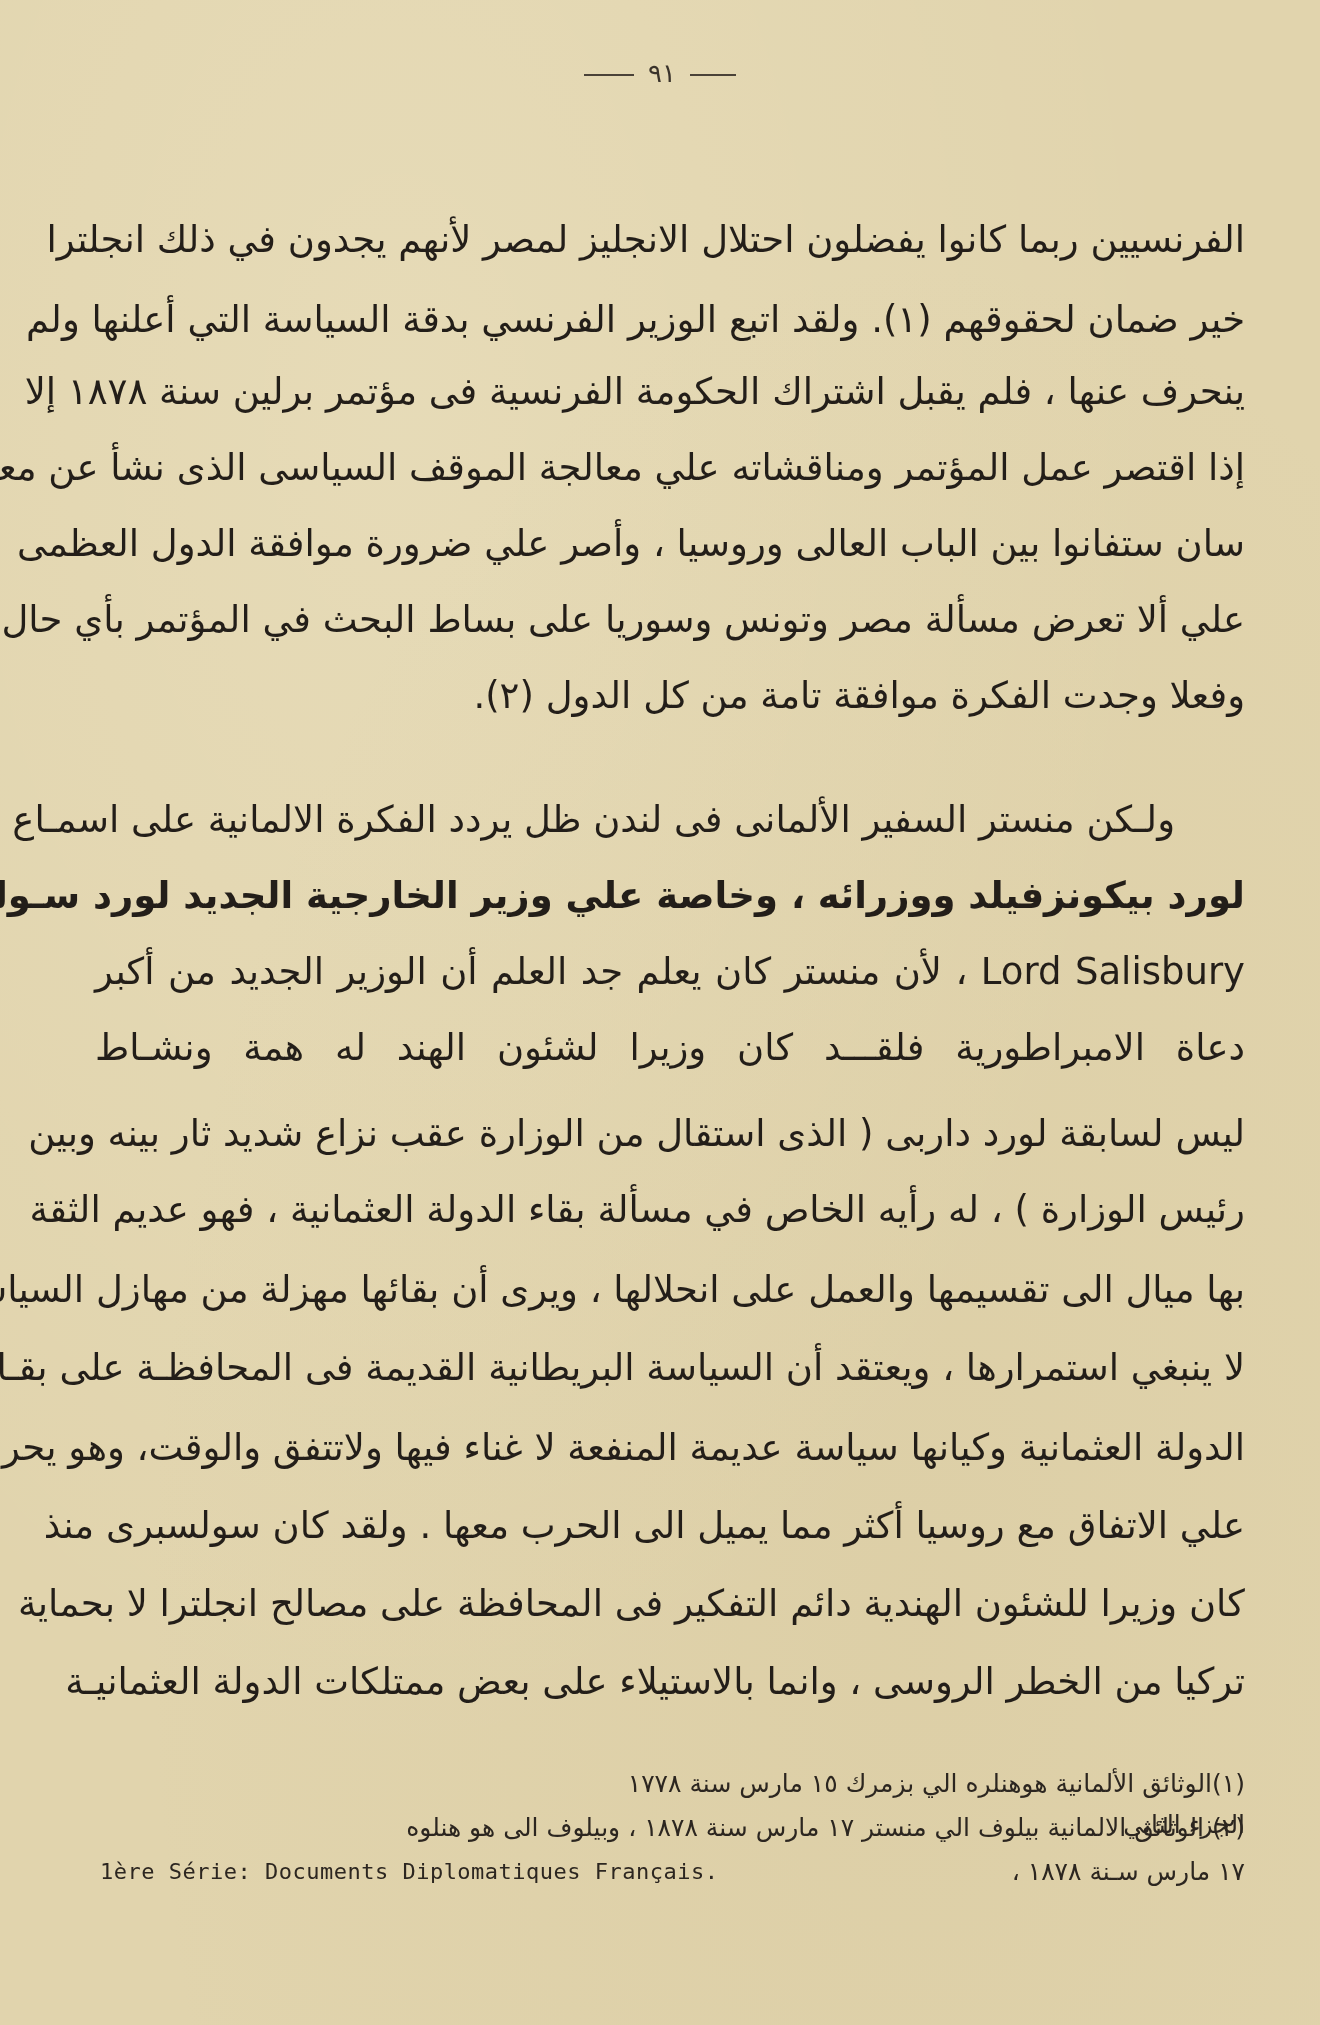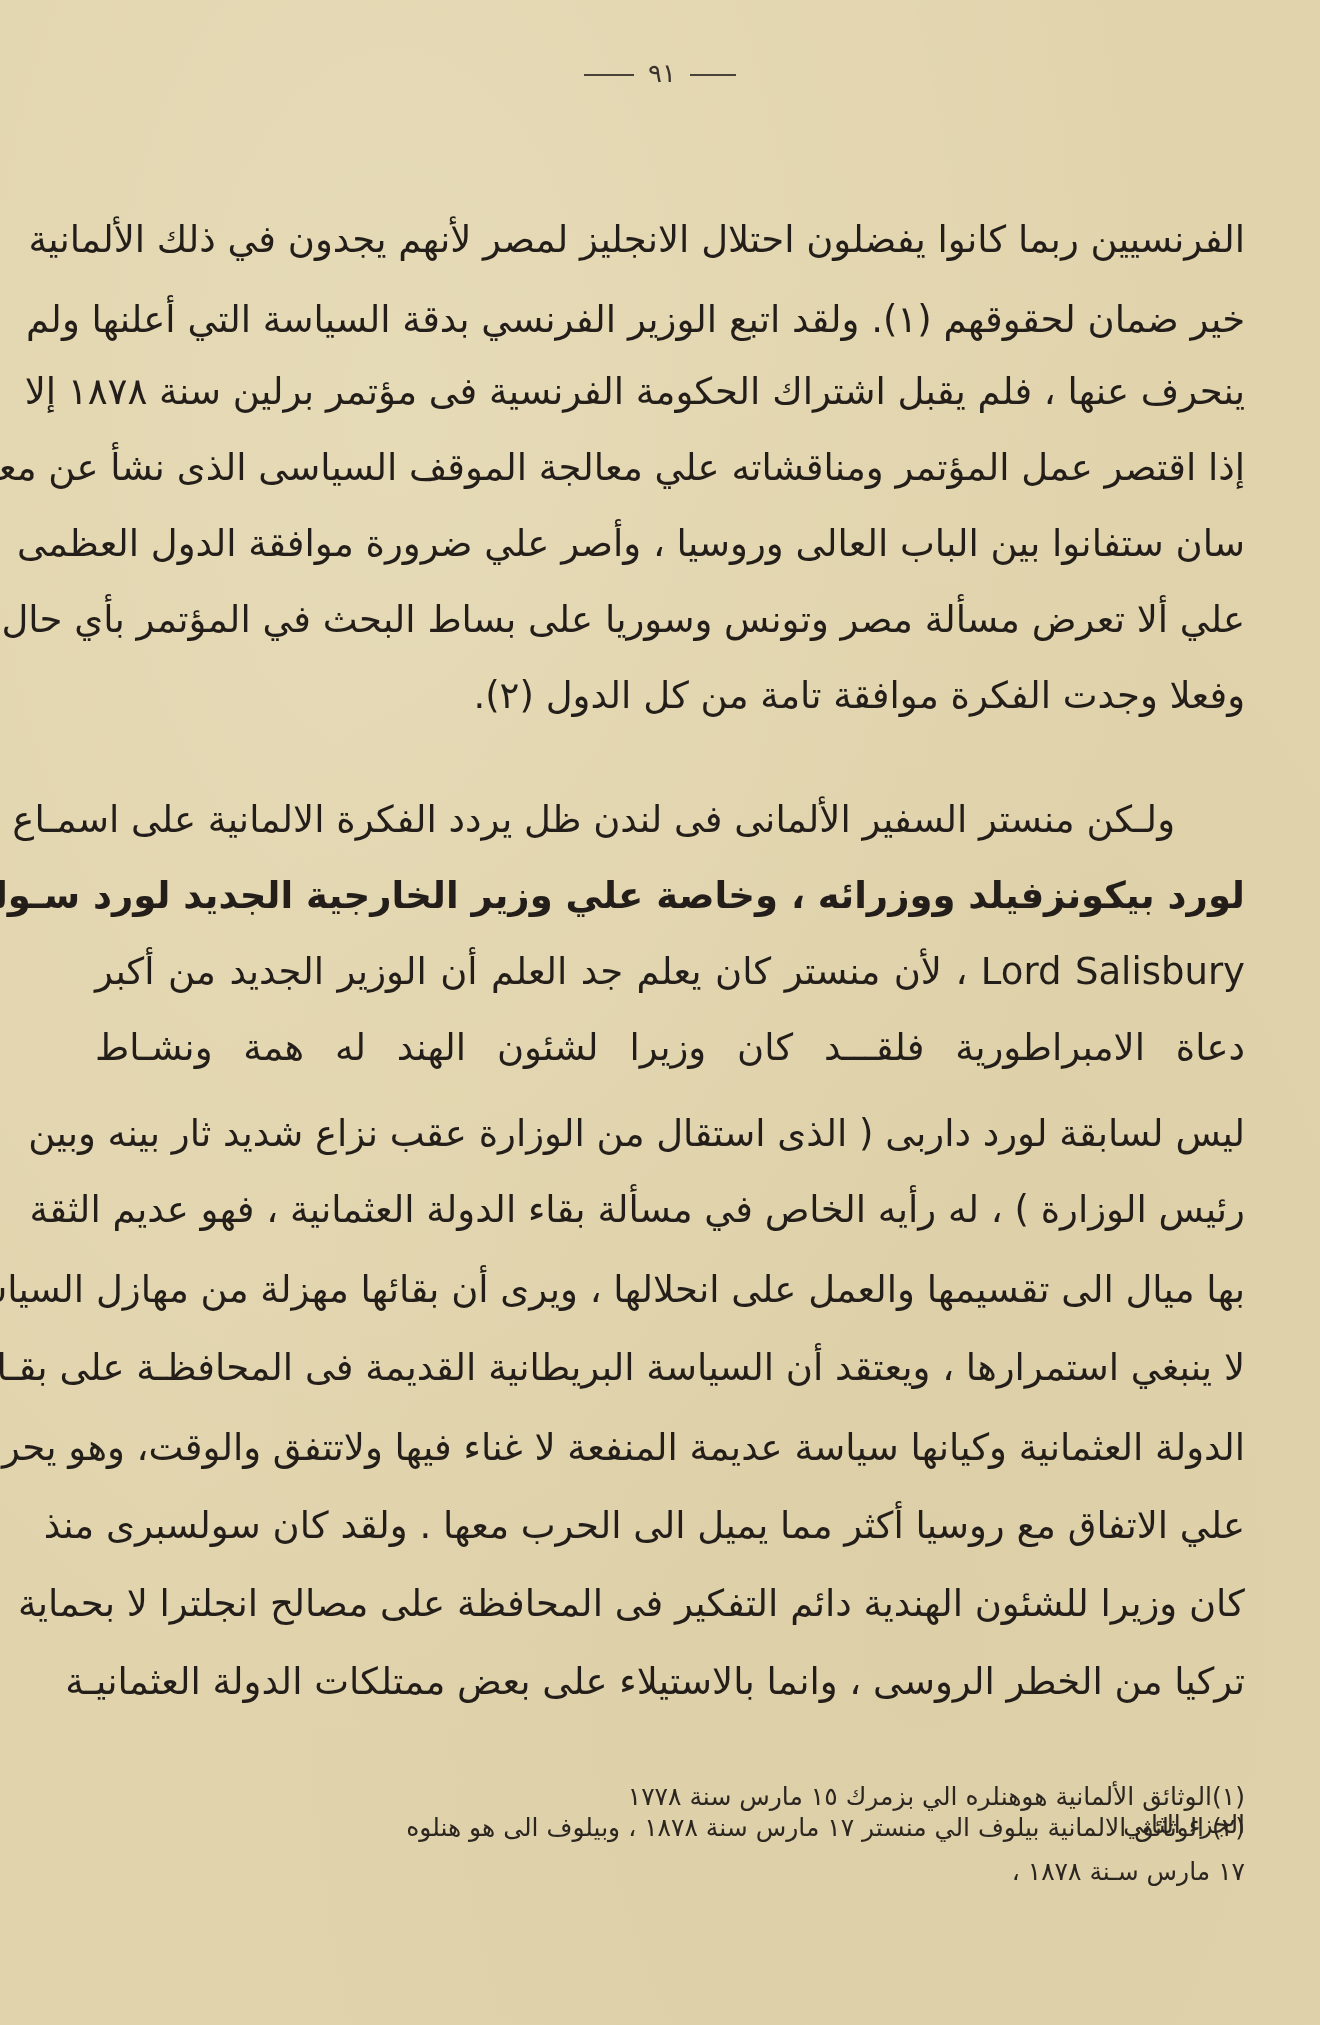--- a/index.html
+++ b/index.html
@@ -95,21 +95,21 @@
 </head>
 <body>
 
 <div class="page">
 
   <div class="page-number">
     <span class="dash left"></span><span>٩١</span><span class="dash right"></span>
   </div>
 
   <div class="body-text" style="top:0;">
-    <div class="line" style="top:200px;">الفرنسيين ربما كانوا يفضلون احتلال الانجليز لمصر لأنهم يجدون في ذلك الألمانية</div>
+    <div class="line" style="top:200px;">الفرنسيين ربما كانوا يفضلون احتلال الانجليز لمصر لأنهم يجدون في ذلك انجلترا</div>
     <div class="line" style="top:280px;">خير ضمان لحقوقهم (١). ولقد اتبع الوزير الفرنسي بدقة السياسة التي أعلنها ولم</div>
     <div class="line" style="top:352px;">ينحرف عنها ، فلم يقبل اشتراك الحكومة الفرنسية فى مؤتمر برلين سنة ١٨٧٨ إلا</div>
     <div class="line" style="top:428px;">إذا اقتصر عمل المؤتمر ومناقشاته علي معالجة الموقف السياسى الذى نشأ عن معاهدة</div>
     <div class="line" style="top:504px;">سان ستفانوا بين الباب العالى وروسيا ، وأصر علي ضرورة موافقة الدول العظمى</div>
     <div class="line" style="top:580px;">علي ألا تعرض مسألة مصر وتونس وسوريا على بساط البحث في المؤتمر بأي حال،</div>
     <div class="line last" style="top:656px;">وفعلا وجدت الفكرة موافقة تامة من كل الدول (٢).</div>
   </div>
 
   <div class="body-text" style="top:0;">
     <div class="line indent" style="top:780px;">ولـكن منستر السفير الألمانى فى لندن ظل يردد الفكرة الالمانية على اسمـاع</div>
@@ -119,26 +119,27 @@
     <div class="line" style="top:1094px;">ليس لسابقة لورد داربى ( الذى استقال من الوزارة عقب نزاع شديد ثار بينه وبين</div>
     <div class="line" style="top:1170px;">رئيس الوزارة ) ، له رأيه الخاص في مسألة بقاء الدولة العثمانية ، فهو عديم الثقة</div>
     <div class="line" style="top:1250px;">بها ميال الى تقسيمها والعمل على انحلالها ، ويرى أن بقائها مهزلة من مهازل السياسة</div>
     <div class="line" style="top:1328px;">لا ينبغي استمرارها ، ويعتقد أن السياسة البريطانية القديمة فى المحافظـة على بقـاء</div>
     <div class="line" style="top:1408px;">الدولة العثمانية وكيانها سياسة عديمة المنفعة لا غناء فيها ولاتتفق والوقت، وهو يحرص</div>
     <div class="line" style="top:1486px;">علي الاتفاق مع روسيا أكثر مما يميل الى الحرب معها . ولقد كان سولسبرى منذ</div>
     <div class="line" style="top:1564px;">كان وزيرا للشئون الهندية دائم التفكير فى المحافظة على مصالح انجلترا لا بحماية</div>
     <div class="line" style="top:1642px;">تركيا من الخطر الروسى ، وانما بالاستيلاء على بعض ممتلكات الدولة العثمانيـة</div>
   </div>
 
-  <div class="footnote" style="top:1764px;margin-top:13px;">
+  <div class="footnote" style="top:1764px;">
     <span>(١)</span><span>الوثائق الألمانية هوهنلره الي بزمرك ١٥ مارس سنة ١٧٧٨</span>
   </div>
   <div class="footnote" style="top:1808px;text-align:right;">
     <span>(٢)</span> <span>الوثائق الالمانية بيلوف الي منستر ١٧ مارس سنة ١٨٧٨ ، وبيلوف الى هو هنلوه</span>
   </div>
   <div class="footnote" style="top:1852px; left:100px; right:75px;">
     <span>١٧ مارس سـنة ١٨٧٨ ،</span>
+    <span class="latin" style="position:absolute; left:0;">1ère Série: Documents Diplomatiques Français.</span>
   </div>
   <div class="footnote" style="top:1805px;">
     <span>الجزء الثاني</span>
   </div>
 
 </div>
 
 </body></html>

